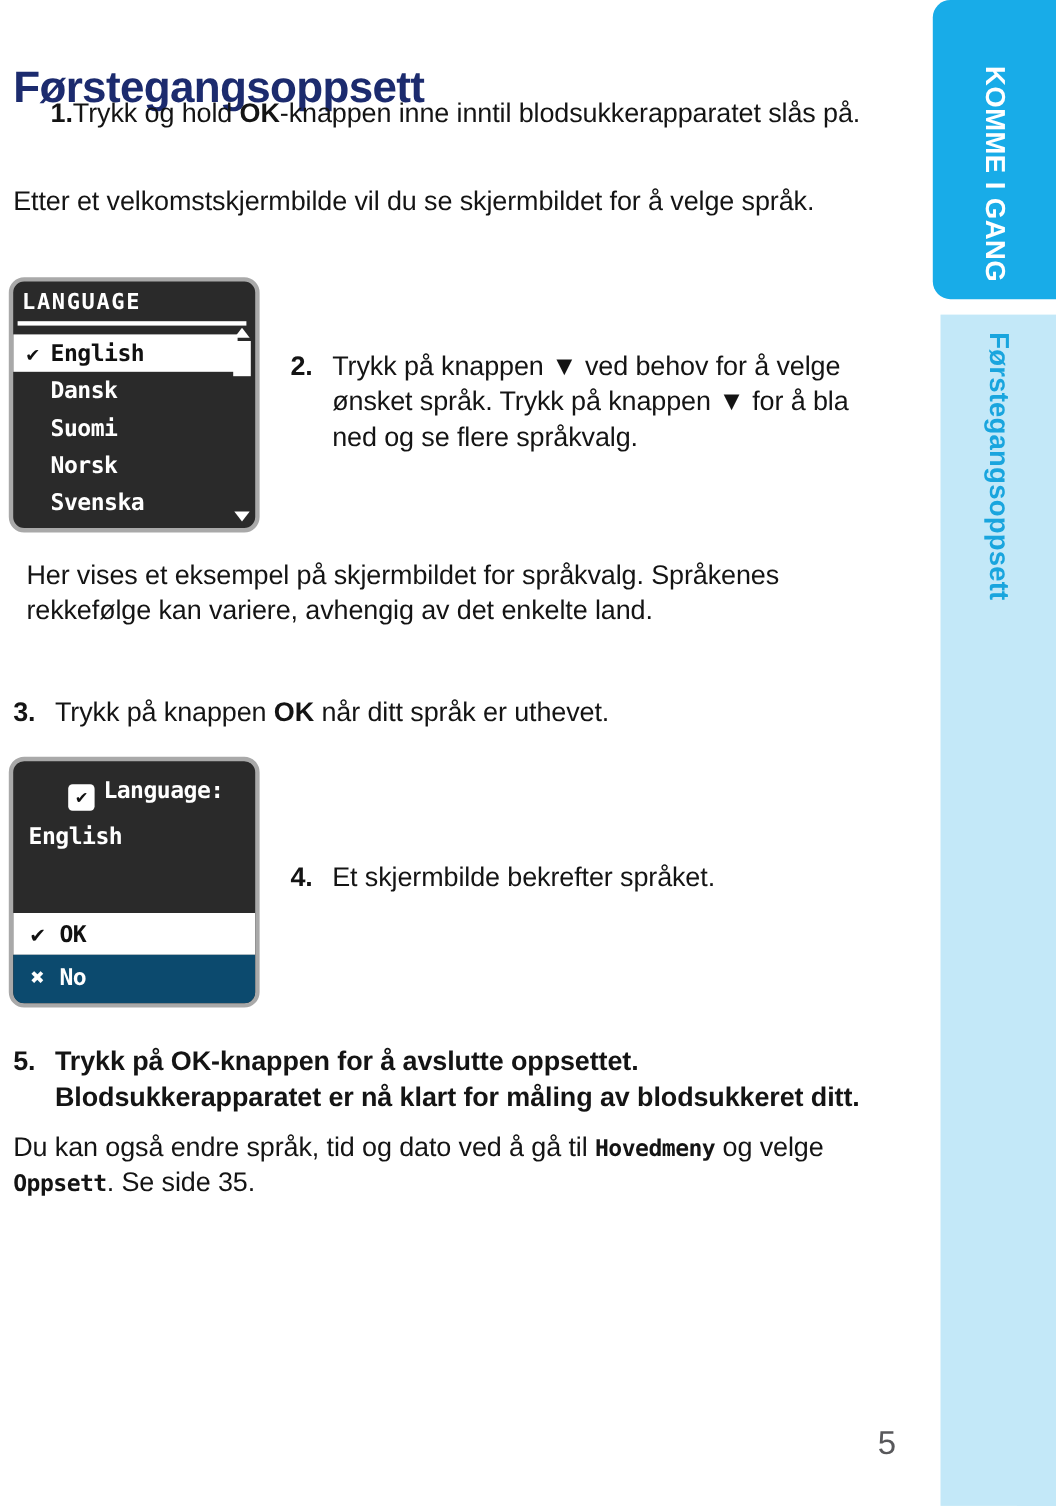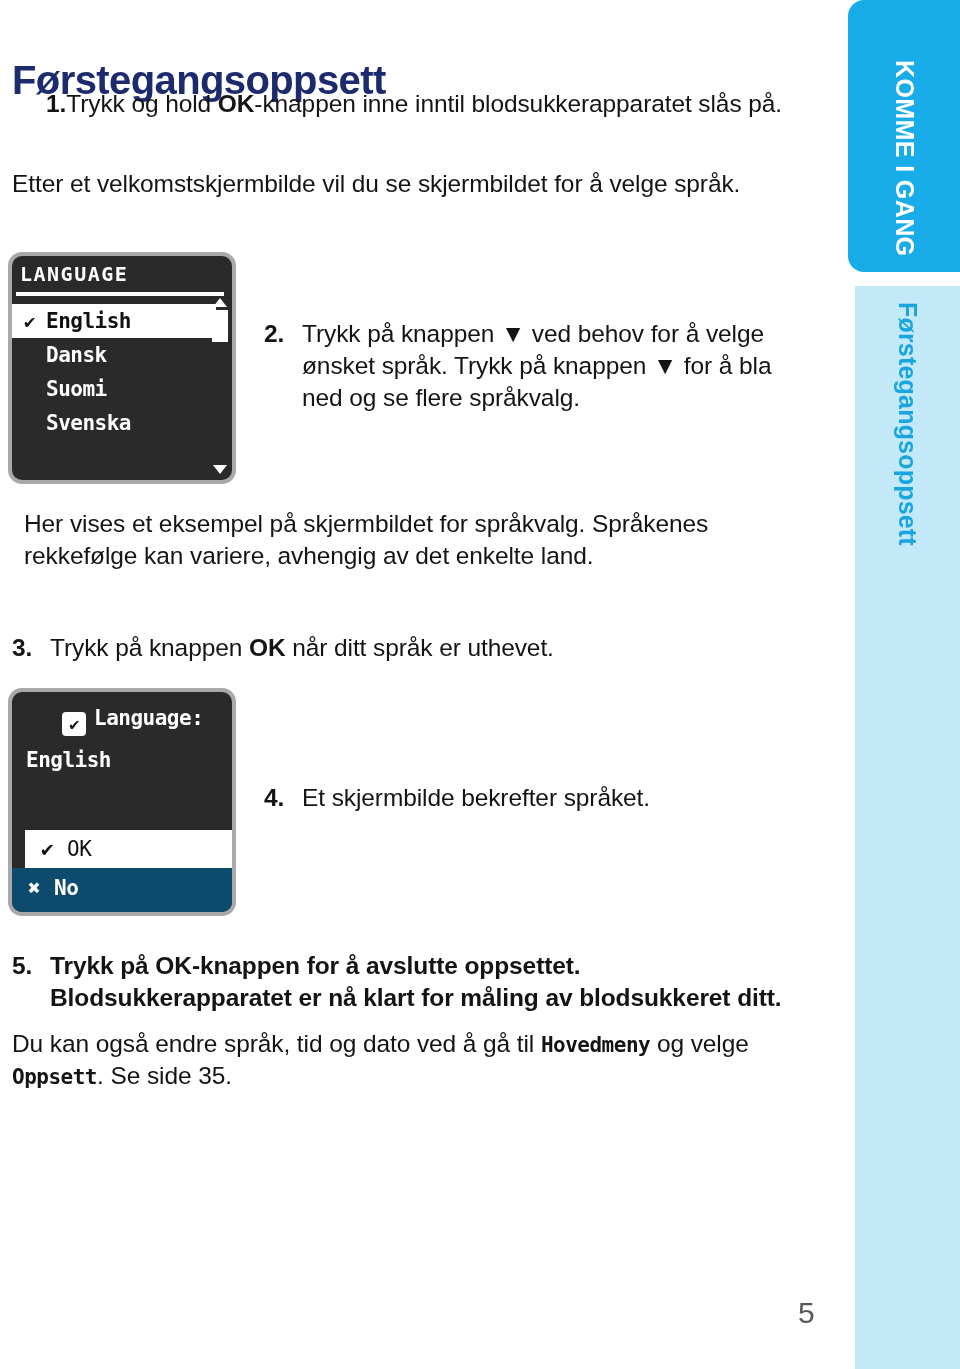--- a/index.html
+++ b/index.html
@@ -266,29 +266,29 @@
   .confirm-value {
     position: absolute;
     left: 14px;
     top: 56px;
     font-size: 21px;
     font-weight: bold;
     letter-spacing: -0.5px;
   }
   .confirm-ok {
     position: absolute;
-    left: 13px;
+    left: 0;
     bottom: 44px;
     width: 100%;
     height: 38px;
     line-height: 38px;
     background: #ffffff;
     color: #111111;
     font-size: 21px;
-    font-weight: normal;
+    font-weight: bold;
     letter-spacing: -0.5px;
     padding-left: 16px;
     box-sizing: border-box;
   }
   .confirm-no {
     position: absolute;
     left: 0;
     bottom: 0;
     width: 100%;
     height: 44px;
@@ -338,20 +338,23 @@
       <div class="lcd-row selected">
         <span class="tick">✔</span><span class="rowlabel">English</span>
       </div>
       <div class="lcd-row indent">
         <span class="rowlabel">Dansk</span>
       </div>
       <div class="lcd-row indent">
         <span class="rowlabel">Suomi</span>
       </div>
       <div class="lcd-row indent">
+        <span class="rowlabel">Norsk</span>
+      </div>
+      <div class="lcd-row indent">
         <span class="rowlabel">Svenska</span>
       </div>
     </div>
 
     <div class="scrollbar">
       <span class="sb-arrow sb-up"></span>
       <span class="sb-thumb"></span>
       <span class="sb-arrow sb-down"></span>
     </div>
   </div>

